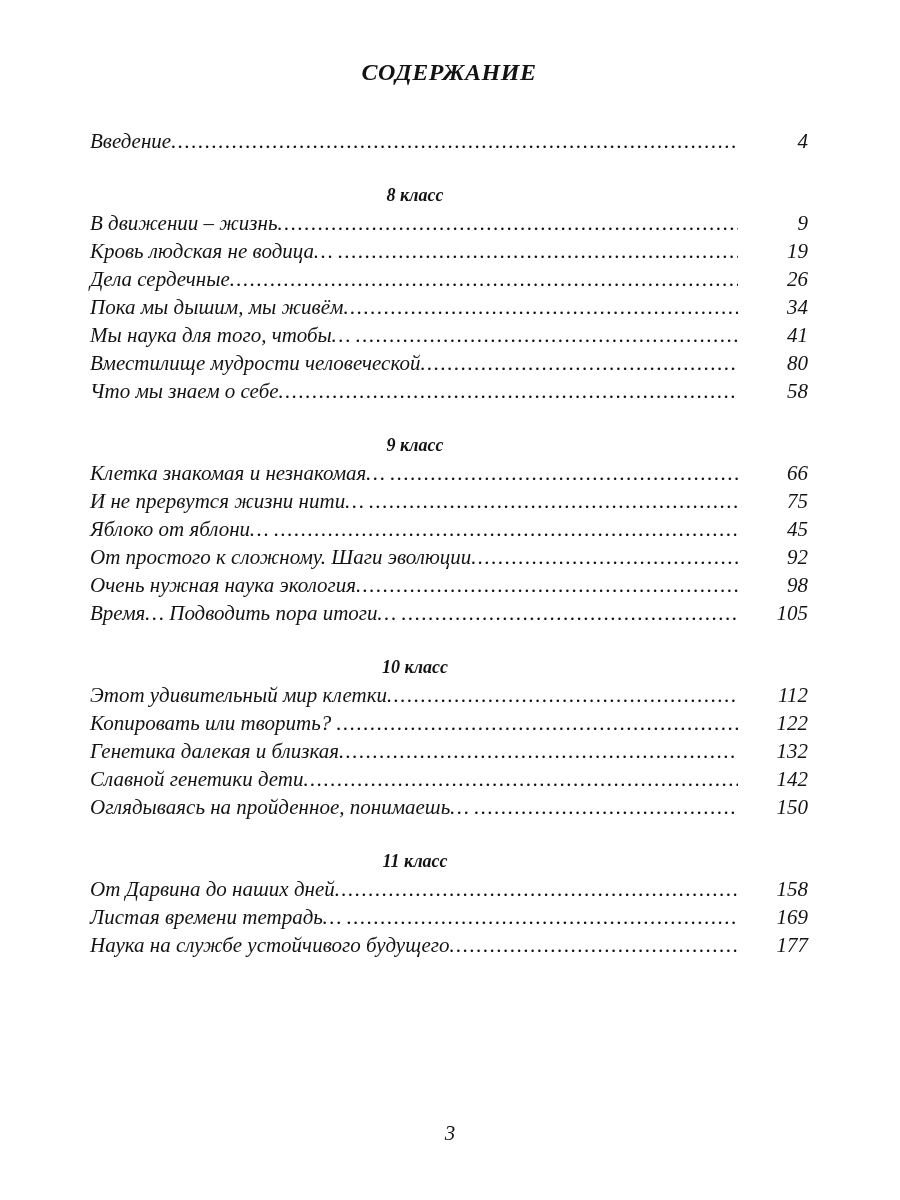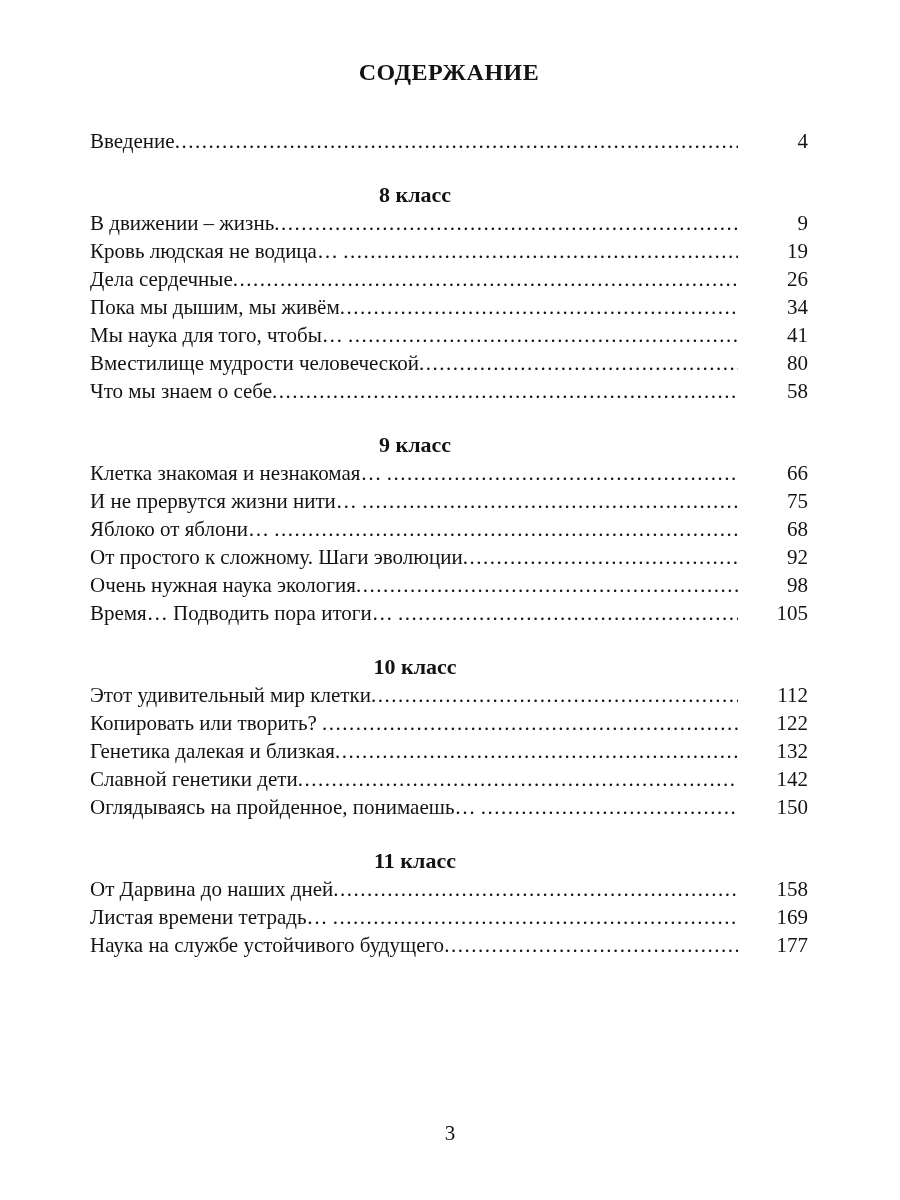--- a/index.html
+++ b/index.html
@@ -9,31 +9,32 @@
     color: #131313;
     font-family: "Liberation Serif", serif;
     position: relative;
     overflow: hidden;
   }
   .page {
     box-sizing: border-box;
     width: 900px; height: 1200px;
     padding: 58px 92px 0 90px;
     position: relative;
+    font-style: italic;
   }
   .doc-title {
     font-size: 24px;
     font-weight: bold;
     text-align: center;
     letter-spacing: 0.5px;
     margin: 0 0 40px 0;
     line-height: 29px;
   }
   .section-heading {
-    font-size: 22px;
+    font-size: 18px;
     font-weight: bold;
     text-align: center;
     margin: 26px 68px 0 0; 
     line-height: 28px;
   }
   .toc-row {
     display: flex;
     align-items: flex-end;
     line-height: 28px;
     font-size: 21px;
@@ -118,21 +119,21 @@
         <span class="pageno">66</span>
       </div>
       <div class="toc-row">
         <span class="toc-title">И не прервутся жизни нити… </span>
         <span class="dot-leader"></span>
         <span class="pageno">75</span>
       </div>
       <div class="toc-row">
         <span class="toc-title">Яблоко от яблони… </span>
         <span class="dot-leader"></span>
-        <span class="pageno">68</span>
+        <span class="pageno">45</span>
       </div>
       <div class="toc-row">
         <span class="toc-title">От простого к сложному. Шаги эволюции</span>
         <span class="dot-leader"></span>
         <span class="pageno">92</span>
       </div>
       <div class="toc-row">
         <span class="toc-title">Очень нужная наука экология</span>
         <span class="dot-leader"></span>
         <span class="pageno">98</span>

